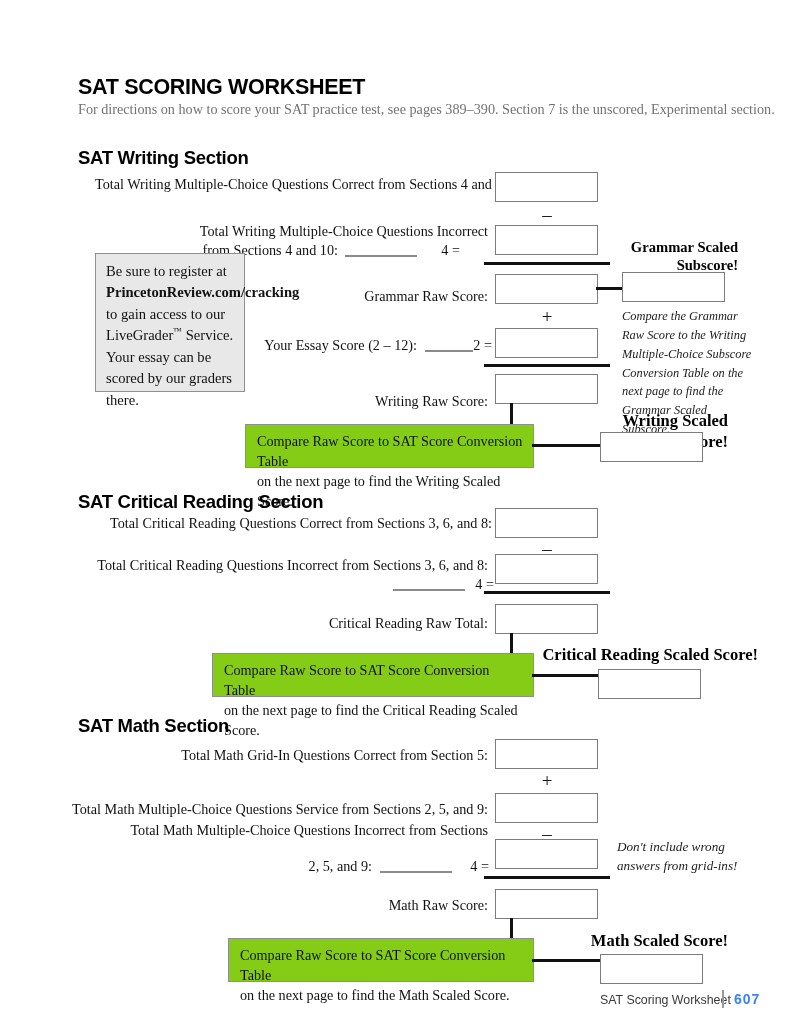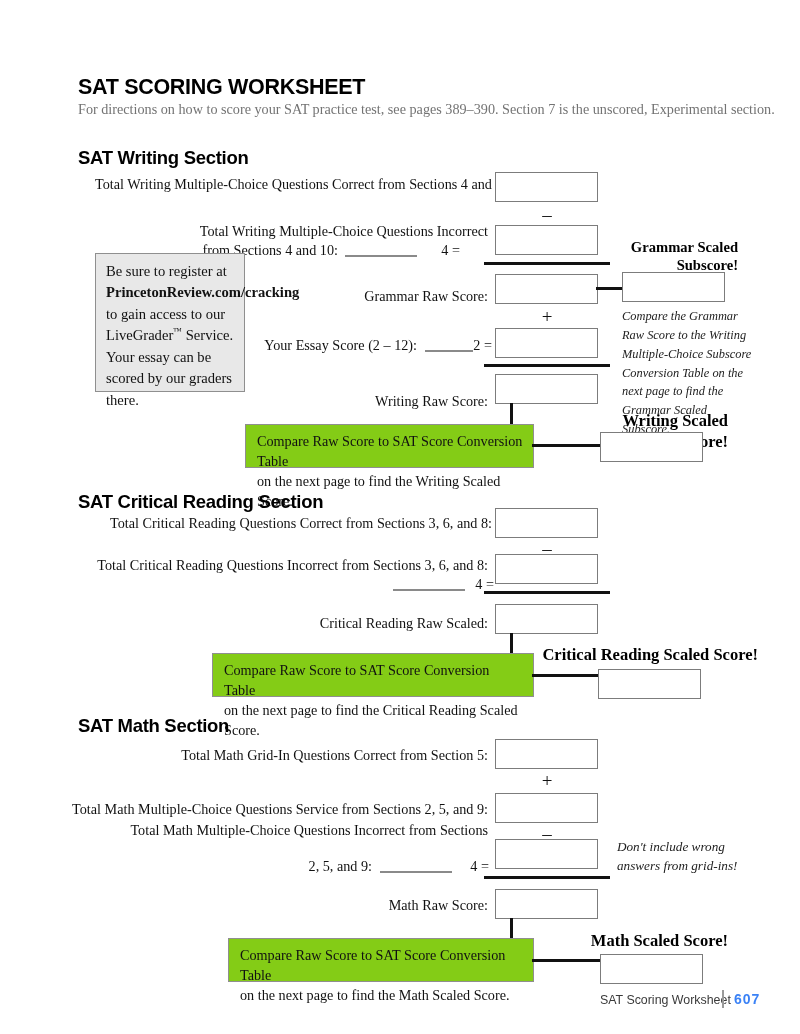--- a/index.html
+++ b/index.html
@@ -223,21 +223,21 @@
 
   <div class="op" style="left:537px; top:508px;">–</div>
 
   <div class="row-label" style="left:78px; top:526px; width:410px;">Total Critical Reading Questions Incorrect from Sections 3, 6, and 8:</div>
   <div class="blankline" style="left:393px; top:558px; width:72px;"></div>
   <div class="row-label" style="left:468px; top:545px; width:26px;">4 =</div>
   <div class="abox" style="left:495px; top:523px;"></div>
 
   <div class="sumbar" style="left:484px; top:560px; width:126px;"></div>
 
-  <div class="row-label" style="left:300px; top:584px; width:188px;">Critical Reading Raw Scaled:</div>
+  <div class="row-label" style="left:300px; top:584px; width:188px;">Critical Reading Raw Total:</div>
   <div class="abox" style="left:495px; top:573px;"></div>
 
   <div class="conn-v" style="left:510px; top:602px; height:21px;"></div>
 
   <div class="greybox" style="left:212px; top:622px; width:322px; height:44px;">
     <div>Compare Raw Score to SAT Score Conversion Table</div>
     <div>on the next page to find the Critical Reading Scaled Score.</div>
   </div>
 
   <div class="conn-h" style="left:532px; top:643px; width:68px;"></div>

